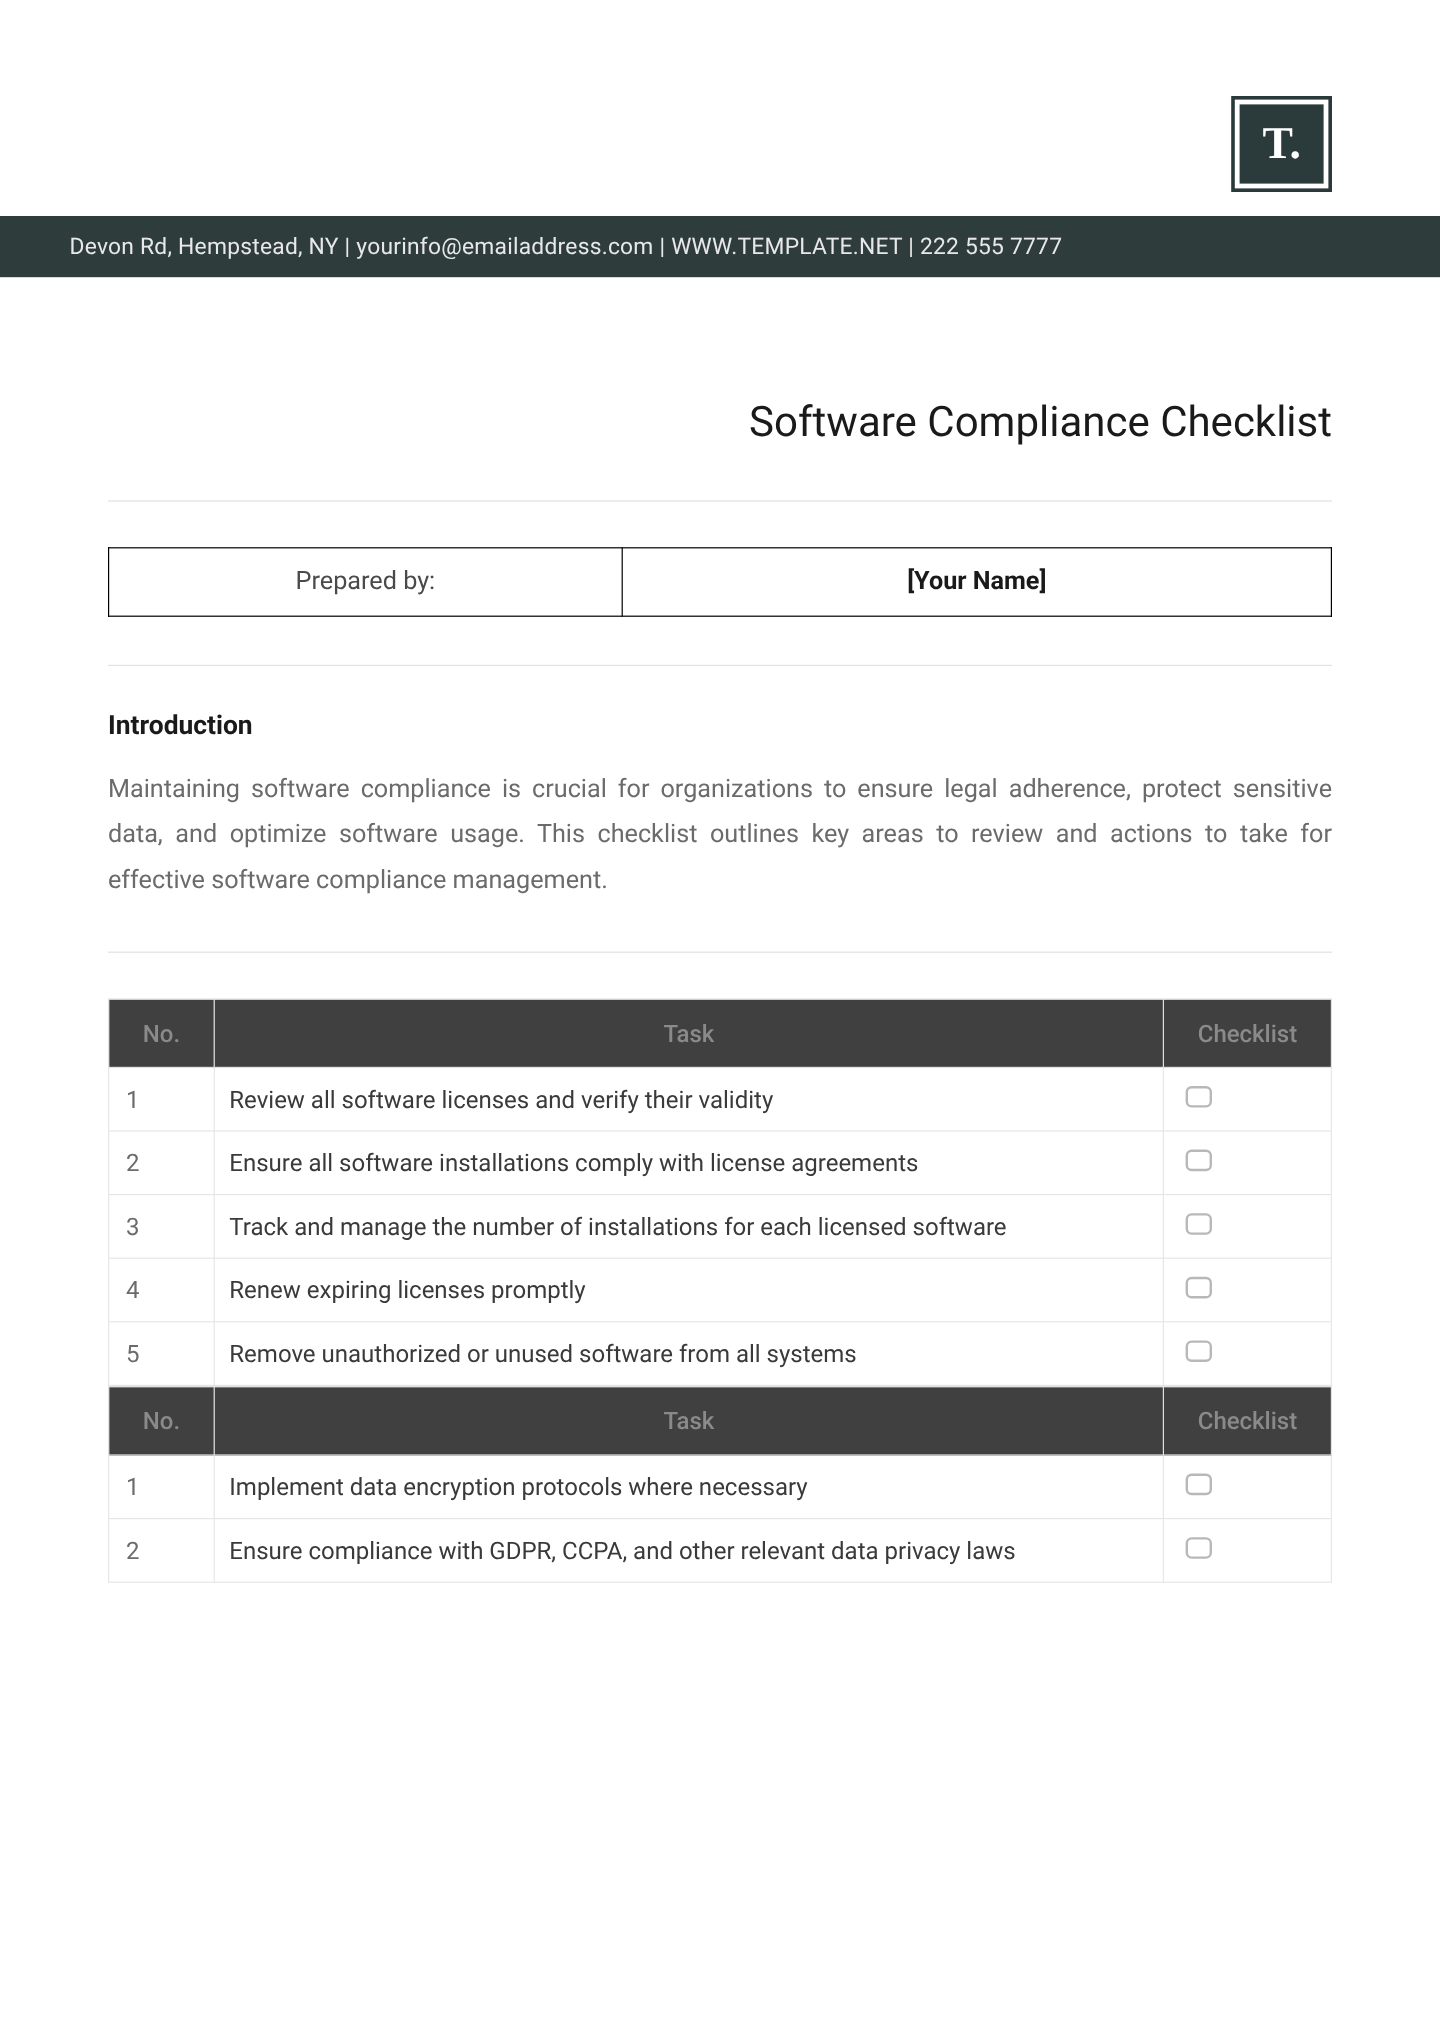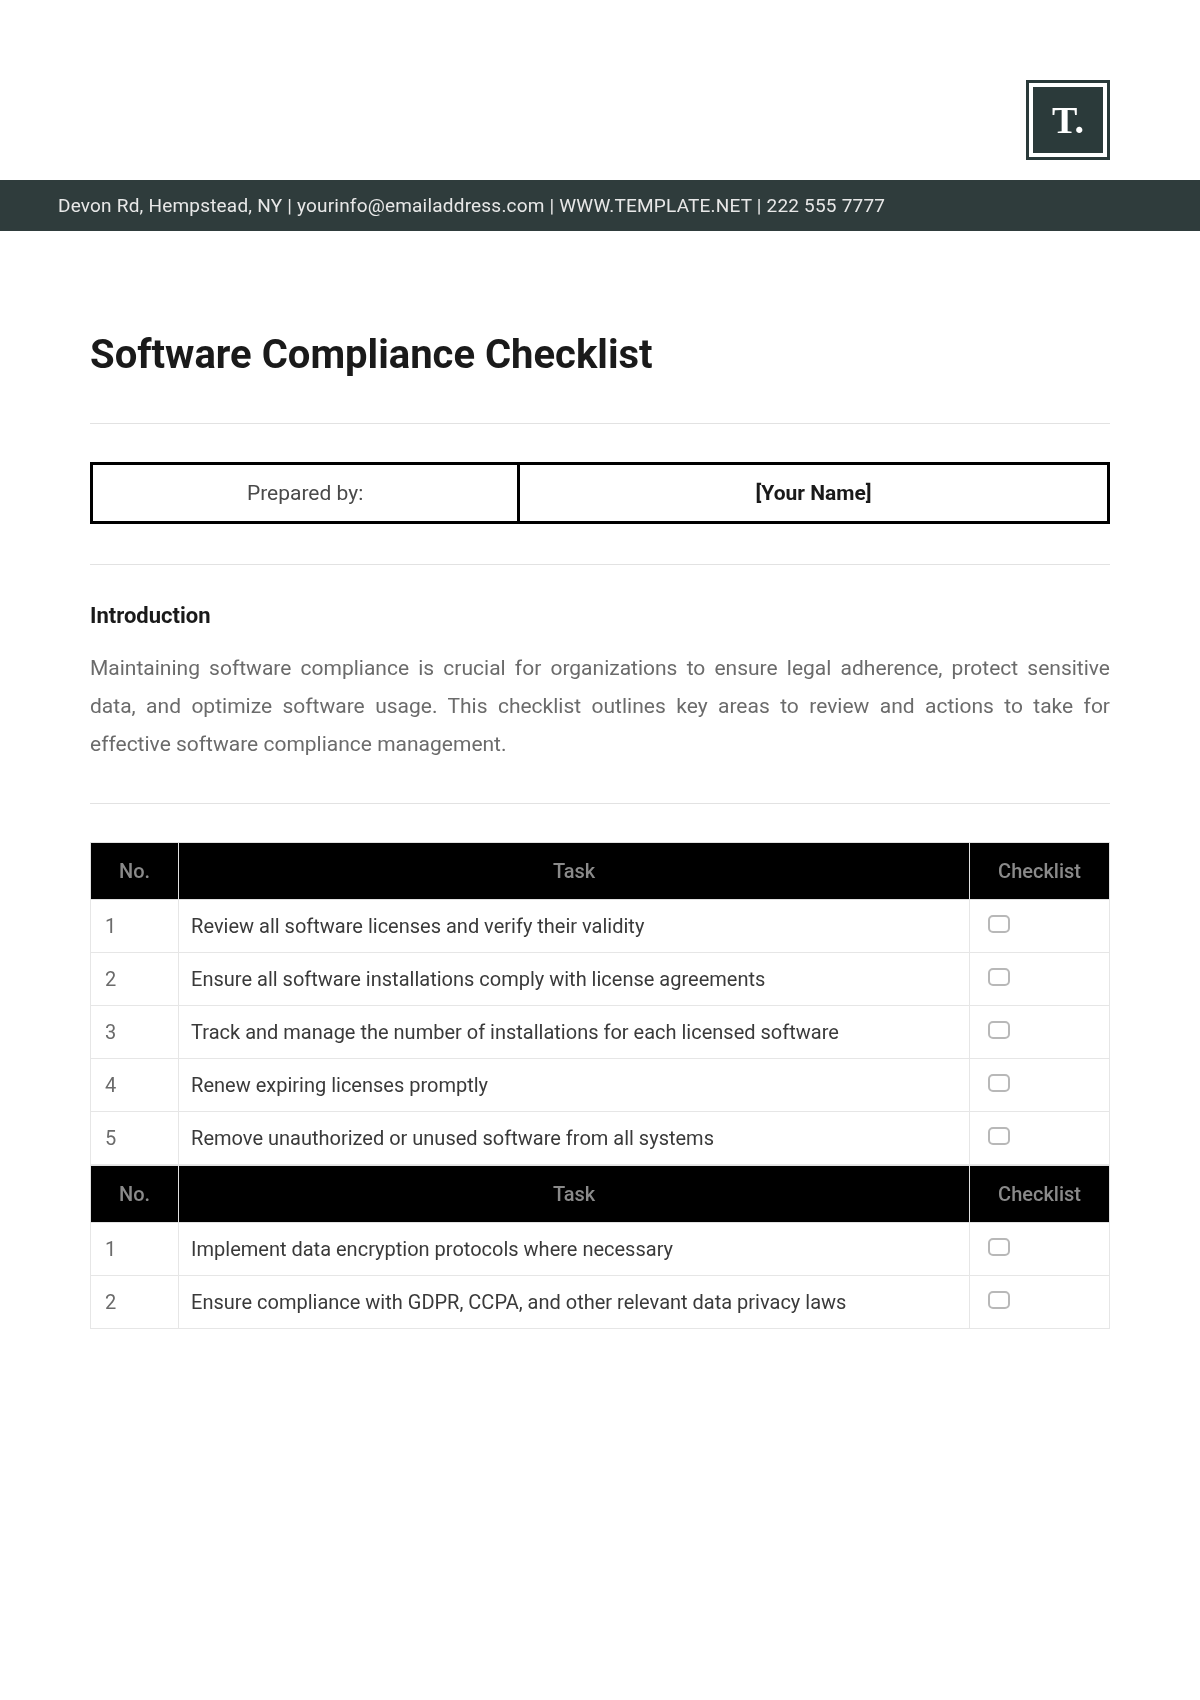--- a/index.html
+++ b/index.html
@@ -44,39 +44,39 @@
       background: #2f3c3c;
       color: #e8e8e8;
       font-size: 19px;
       padding: 14px 58px;
       letter-spacing: 0.2px;
     }
     .content {
       padding: 0 90px 40px 90px;
     }
     .title {
-      text-align: left;
-      font-size: 40px;
-      font-weight: 700;
+      text-align: right;
+      font-size: 35px;
+      font-weight: 400;
       color: #1a1a1a;
       margin-top: 100px;
       margin-bottom: 45px;
     }
     hr.divider {
       border: none;
       border-top: 1px solid #e2e2e2;
       margin: 0 0 38px 0;
     }
     .meta-table {
       width: 100%;
       border-collapse: collapse;
       margin-bottom: 40px;
     }
     .meta-table td {
-      border: 3px solid #000000;
+      border: 1px solid #000000;
       padding: 16px 20px;
       font-size: 21px;
       text-align: center;
     }
     .meta-table td.label {
       color: #4a4a4a;
       width: 42%;
     }
     .meta-table td.value {
       font-weight: 700;
@@ -102,21 +102,21 @@
       font-weight: 700;
       color: #1a1a1a;
       margin-top: 40px;
       margin-bottom: 20px;
     }
     .check-table {
       width: 100%;
       border-collapse: collapse;
     }
     .check-table th {
-      background: #000000;
+      background: #404040;
       color: #8a8a8a;
       font-weight: 500;
       font-size: 20px;
       padding: 16px 28px;
       border: 1px solid #e1e1e1;
       text-align: center;
     }
     .check-table td {
       border: 1px solid #e6e6e6;
       padding: 14px 12px;

